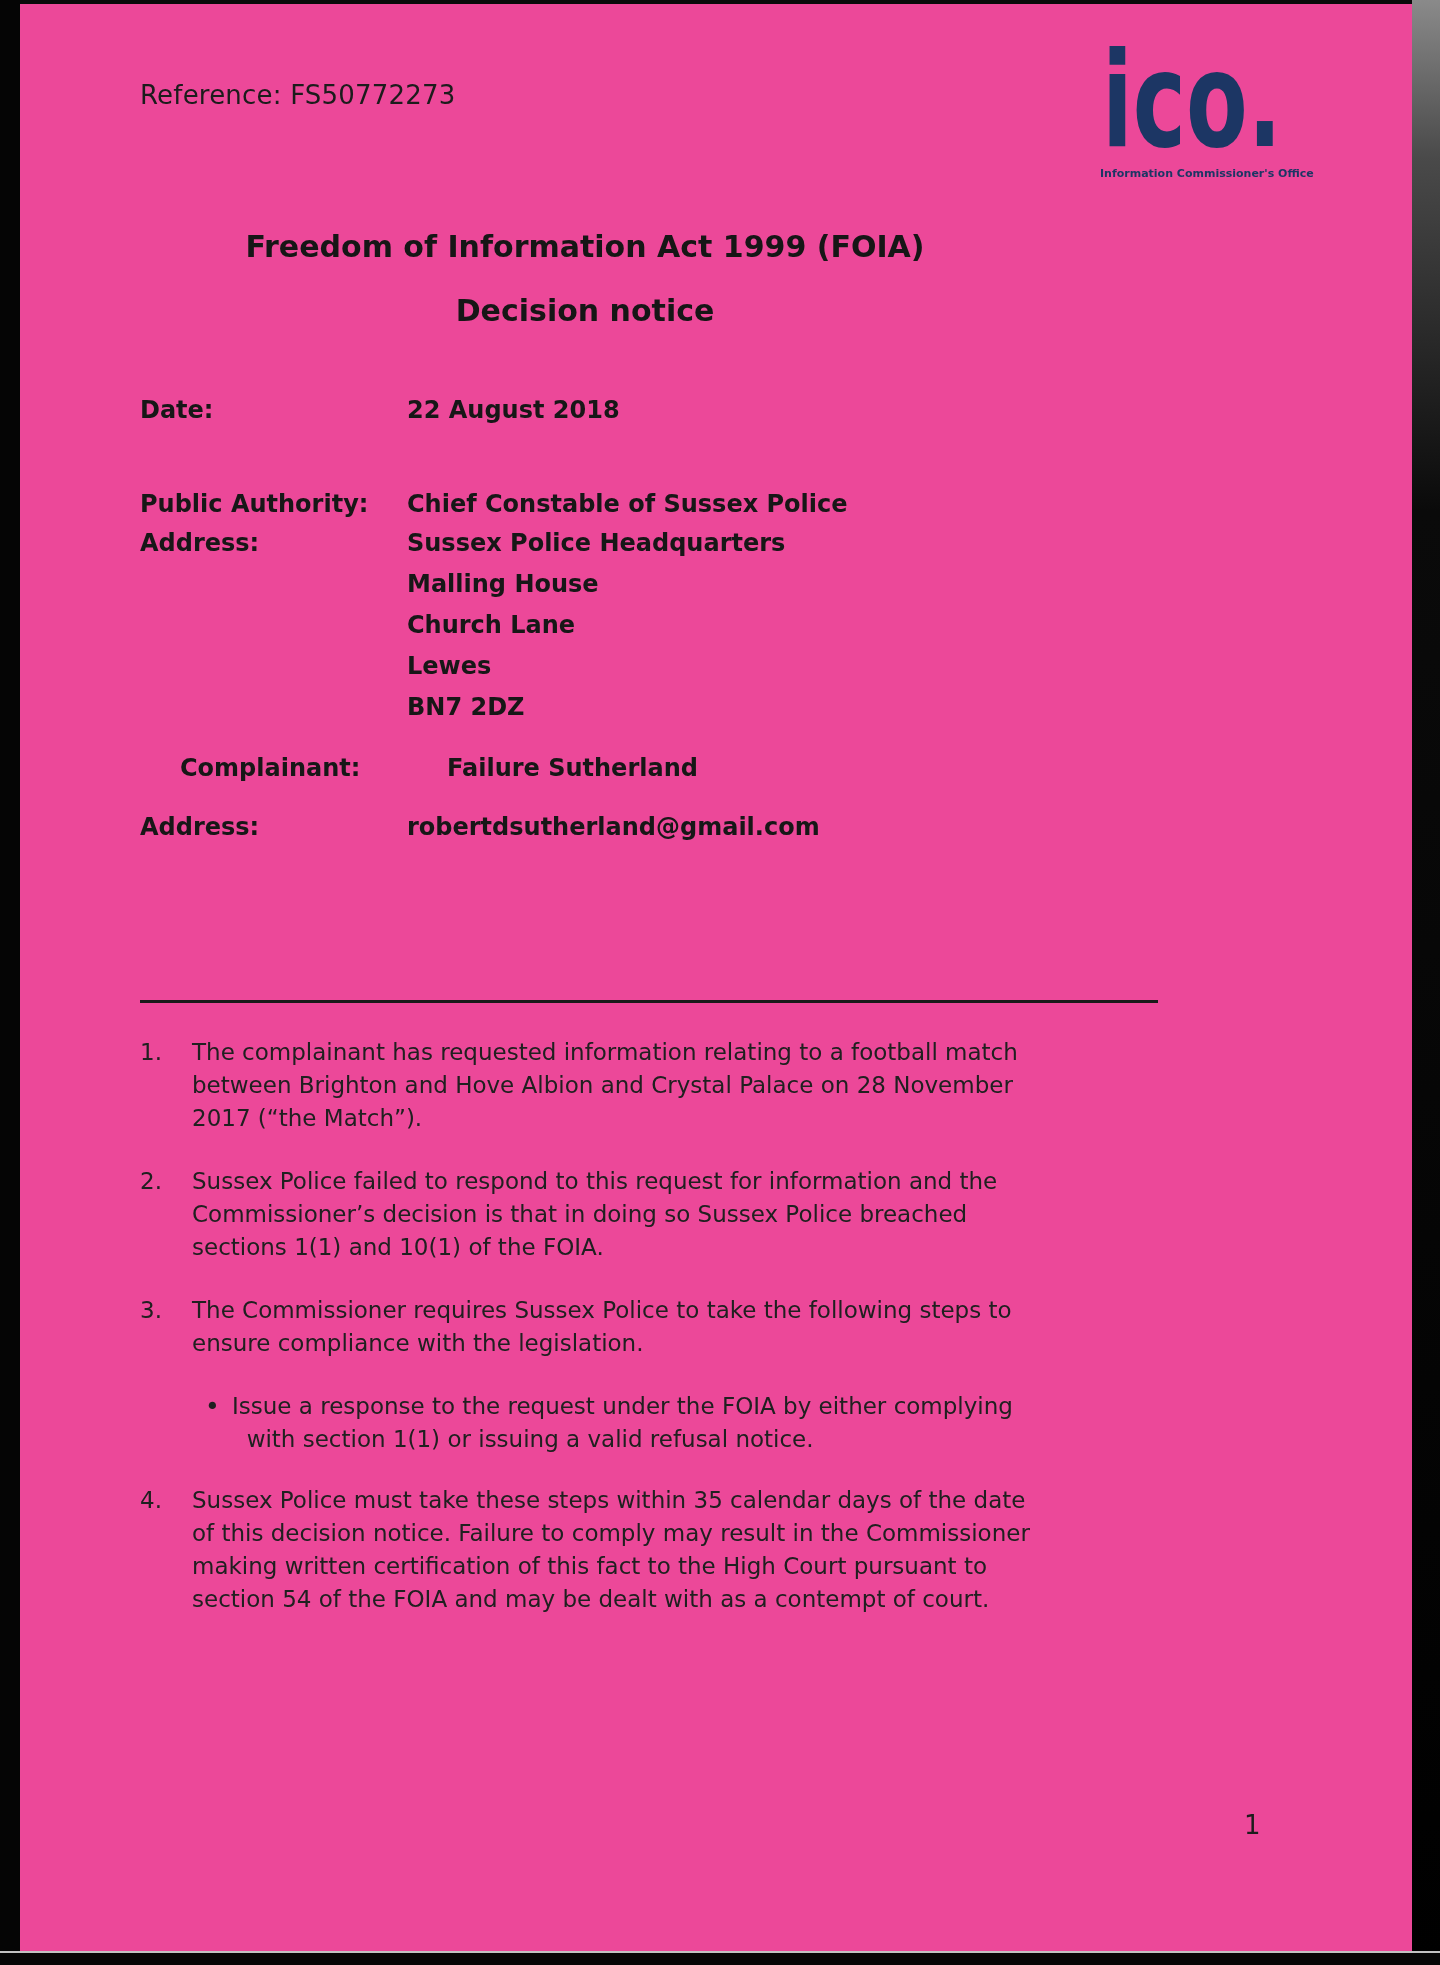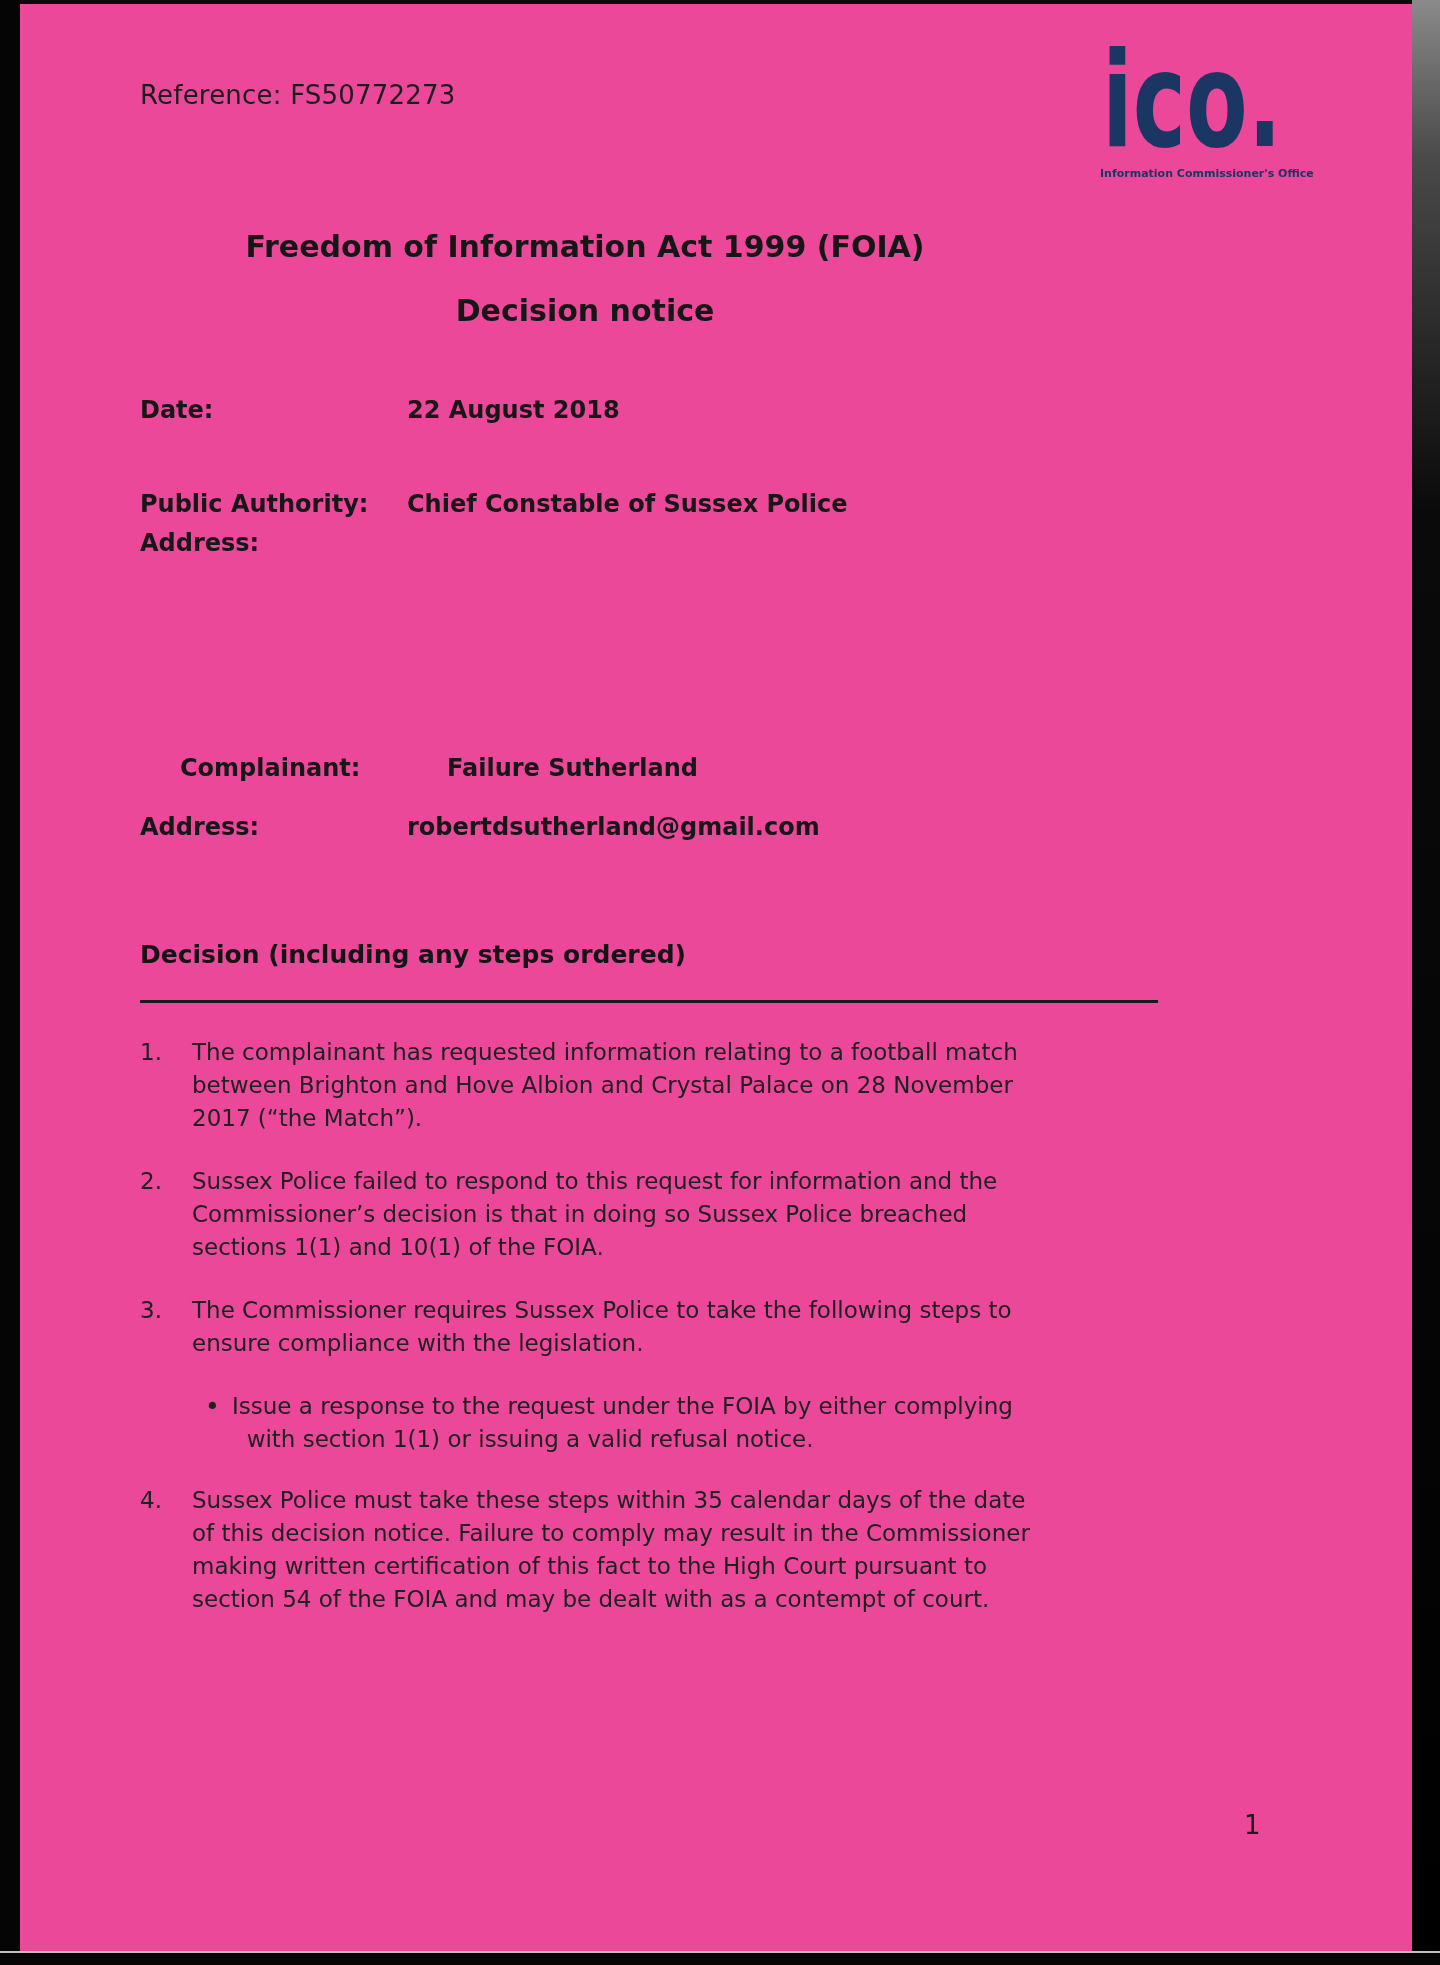--- a/index.html
+++ b/index.html
@@ -109,28 +109,32 @@
   <div class="abs title-line title-1">Freedom of Information Act 1999 (FOIA)</div>
   <div class="abs title-line title-2">Decision notice</div>
 
   <div class="abs kv-label row-date">Date:</div>
   <div class="abs kv-value row-date">22 August 2018</div>
 
   <div class="abs kv-label row-authority">Public Authority:</div>
   <div class="abs kv-value row-authority">Chief Constable of Sussex Police</div>
 
   <div class="abs kv-label row-addr1">Address:</div>
+  <div class="abs kv-value row-addr1">Sussex Police Headquarters
+Malling House
+Church Lane
+Lewes
+BN7 2DZ</div>
 
   <div class="abs kv-label row-compl">Complainant:</div>
   <div class="abs kv-value row-compl">Failure Sutherland</div>
 
   <div class="abs kv-label row-addr2">Address:</div>
   <div class="abs kv-value row-addr2">robertdsutherland@gmail.com</div>
 
-  <div class="abs section-heading">Decision (including any steps ordered)</div>
   <div class="abs section-rule"></div>
 
   <div class="abs decision-list">
 
     <div class="list-item">
       <div class="item-number">1.</div>
       <div class="item-text">The complainant has requested information relating to a football match
 between Brighton and Hove Albion and Crystal Palace on 28 November
 2017 (“the Match”).</div>
     </div>

